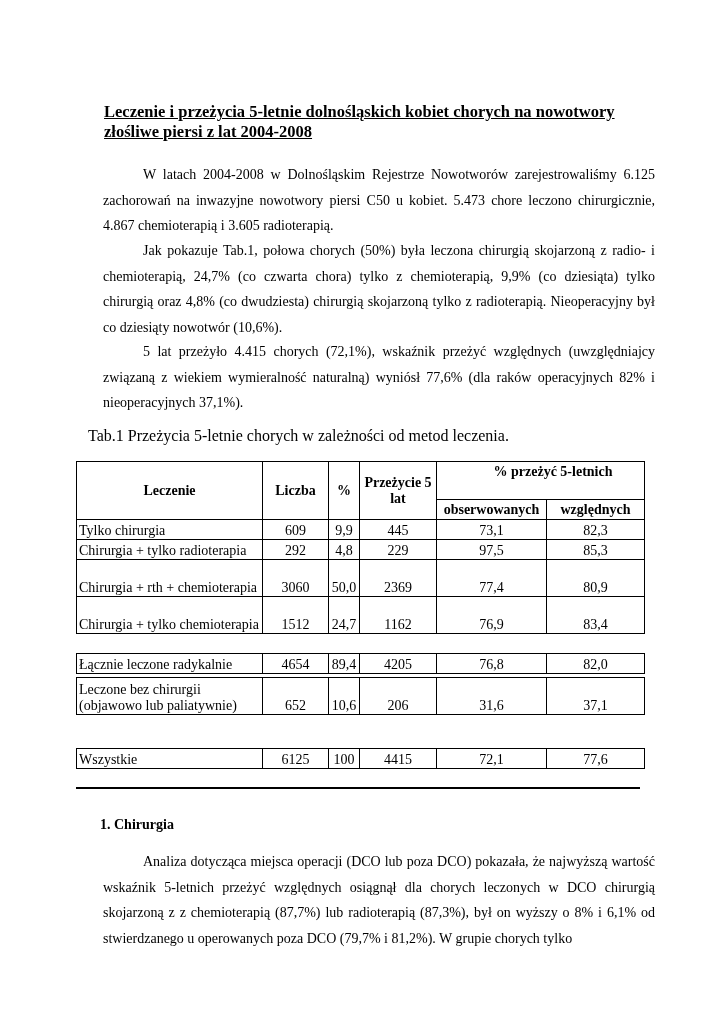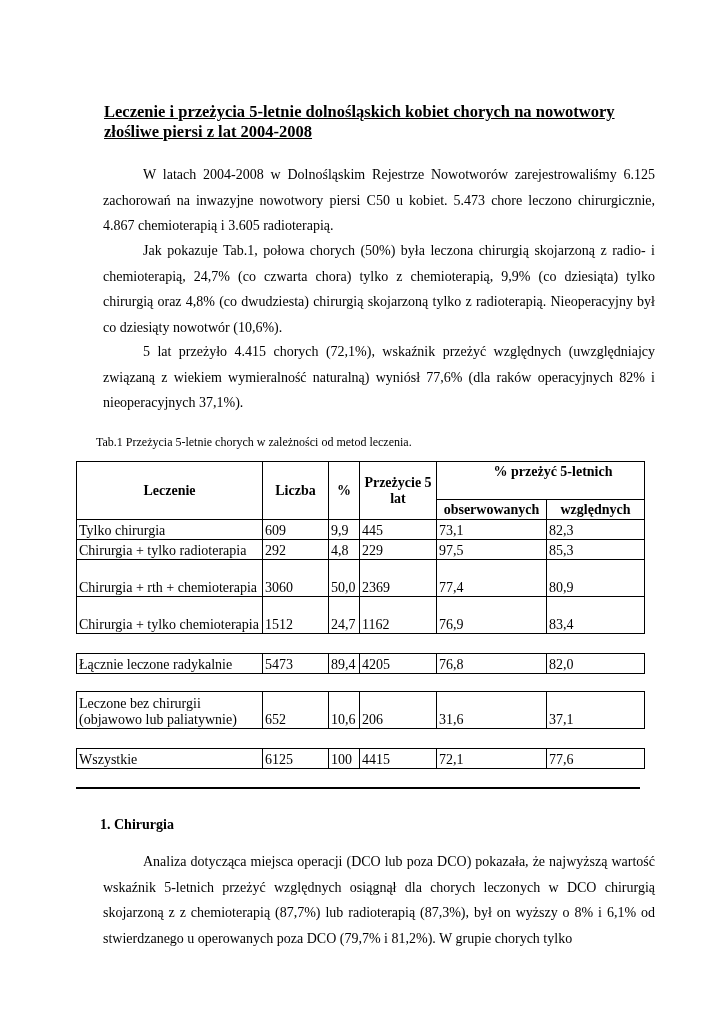--- a/index.html
+++ b/index.html
@@ -1,24 +1,24 @@
 <!DOCTYPE html>
 <html><head>
   <meta charset="utf-8">
   <style>
     html, body { margin: 0; padding: 0; background: #ffffff; }
     body { width: 724px; height: 1024px; position: relative; overflow: hidden; font-family: "Liberation Serif", serif; color: #000; }
     .title { position: absolute; left: 88px; top: 86px; width: 545px; font-size: 16.5px; font-weight: bold; text-decoration: underline; line-height: 20px; margin: 16px; }
     .para { position: absolute; left: 88px; width: 552px; font-size: 14px; line-height: 25.5px; text-align: justify; margin: 15px; }
     .para .indent { display: inline-block; width: 40px; }
-    .caption { position: absolute; left: 88px; top: 427px; font-size: 12px; margin: 8px; }
+    .caption { position: absolute; left: 88px; top: 427px; font-size: 16px; margin: 0; }
     .tbl { position: absolute; left: 76px; border-collapse: collapse; font-size: 14px; table-layout: fixed; }
     .tbl td, .tbl th { border: 1.5px solid #000; padding: 0 2px; line-height: 16px; }
     .tbl th { font-weight: bold; text-align: center; }
-    .tbl td.num { text-align: left; vertical-align: bottom; }
+    .tbl td.num { text-align: center; vertical-align: bottom; }
     .tbl td.lab { text-align: left; vertical-align: bottom; }
     .tbl.bold td { font-weight: normal; }
     .hr { position: absolute; left: 76px; top: 787px; width: 564px; height: 2px; background: #000; }
     .section { position: absolute; left: 88px; top: 805px; font-size: 14px; font-weight: bold; margin: 12px; }
   </style>
 </head>
 <body>
 
 <h1 class="title">Leczenie i przeżycia 5-letnie dolnośląskich kobiet chorych na nowotwory złośliwe piersi z lat 2004-2008</h1>
 
@@ -89,30 +89,30 @@
     <col style="width:186px">
       <col style="width:66px">
       <col style="width:31px">
       <col style="width:77px">
       <col style="width:110px">
       <col style="width:98px">
   </colgroup>
   <tbody>
       <tr style="height:20px;">
     <td class="lab">Łącznie leczone radykalnie</td>
-    <td class="num">5473</td>
+    <td class="num">4654</td>
     <td class="num">89,4</td>
     <td class="num">4205</td>
     <td class="num">76,8</td>
     <td class="num">82,0</td>
   </tr>
 </tbody>
   </table>
 
-<table class="tbl" style="top:691px;">
+<table class="tbl" style="top:677px;">
   <colgroup>
     <col style="width:186px">
       <col style="width:66px">
       <col style="width:31px">
       <col style="width:77px">
       <col style="width:110px">
       <col style="width:98px">
   </colgroup>
   <tbody>
       <tr style="height:37px;">

